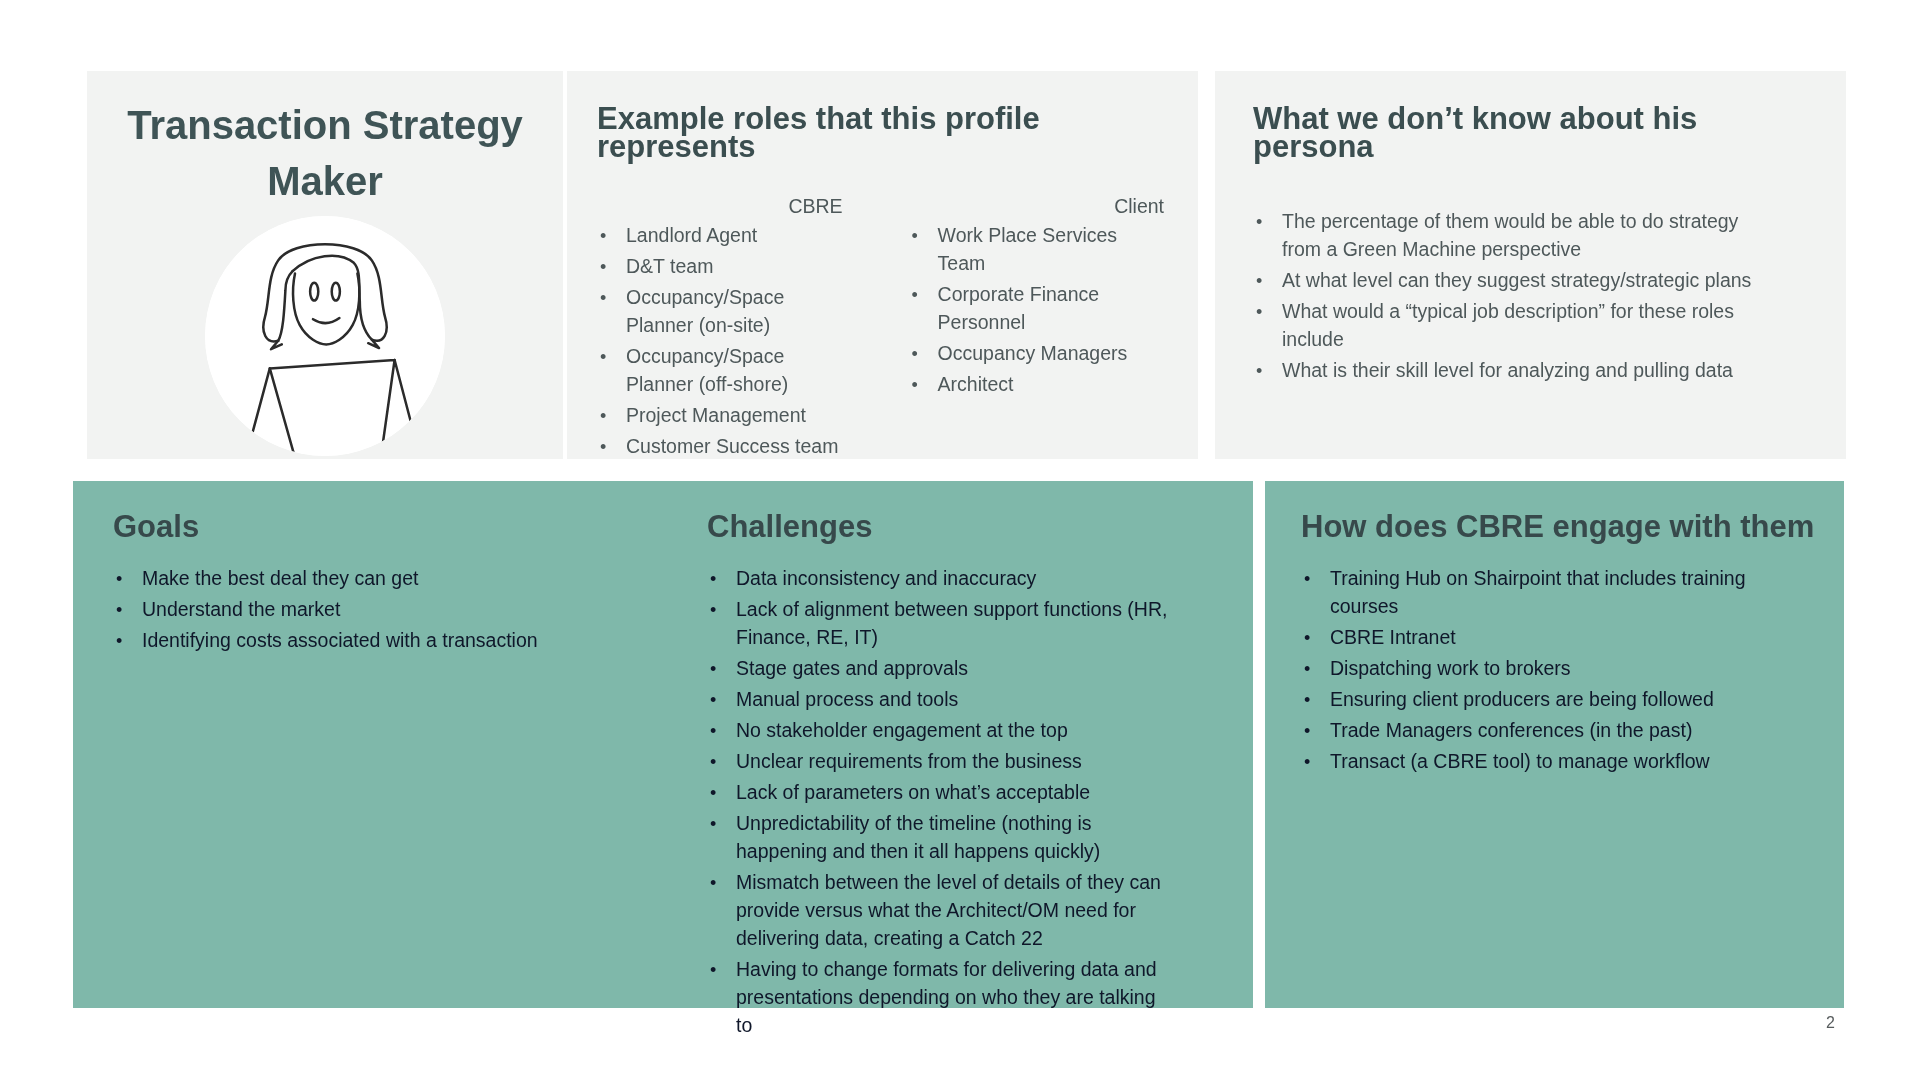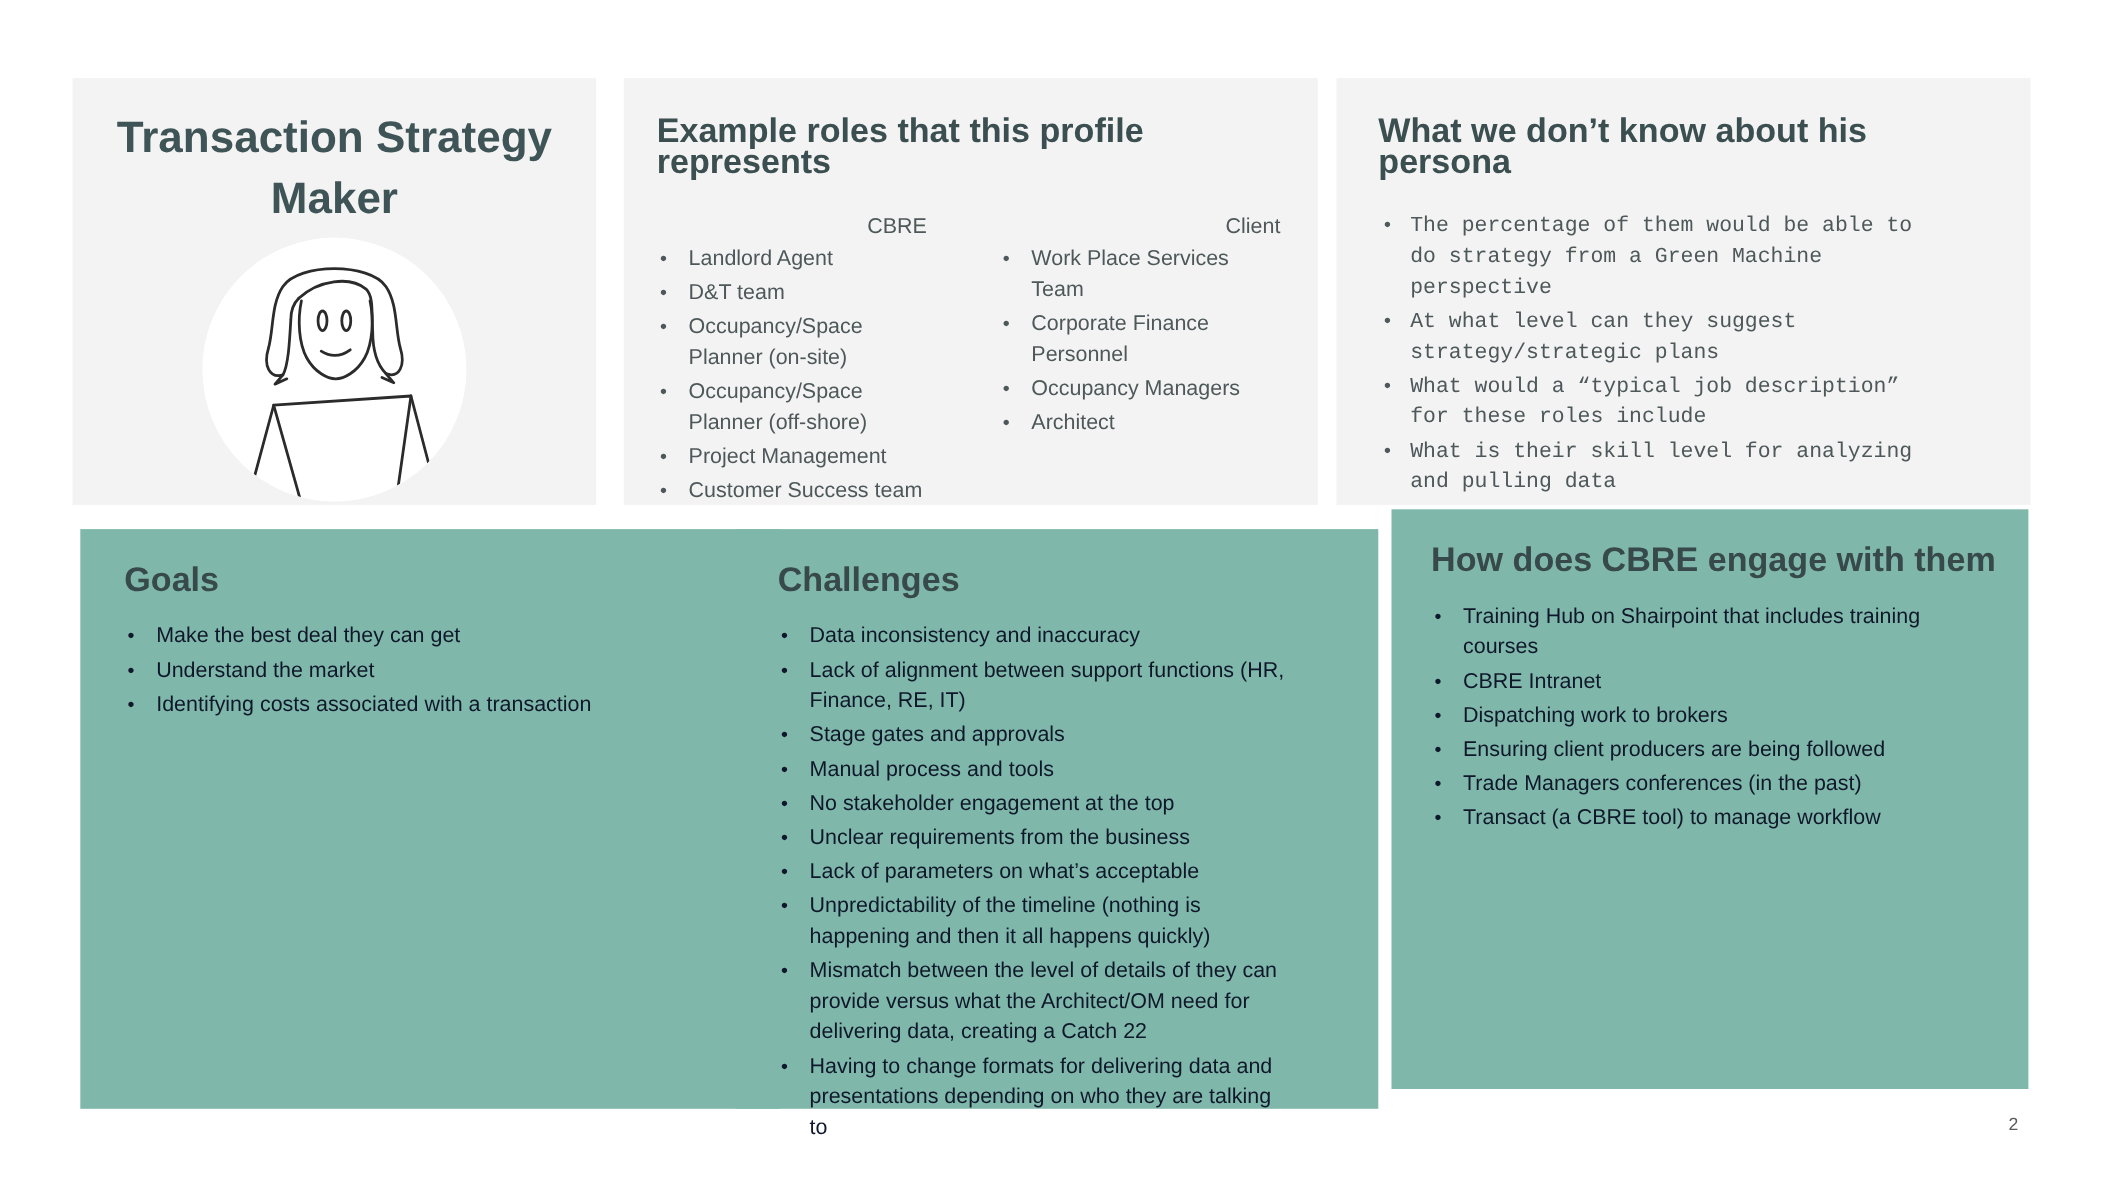--- a/index.html
+++ b/index.html
@@ -4,28 +4,28 @@
 <style>
   html,body{margin:0;padding:0;background:#ffffff;}
   body{font-family:"Liberation Sans", sans-serif; -webkit-font-smoothing:antialiased;}
   .slide{position:relative;width:1920px;height:1080px;background:#ffffff;overflow:hidden;}
 
   .card{position:absolute;box-sizing:border-box;}
   .card.gray{background:#f2f3f2;}
   .card.green{background:#7fb8aa;}
 
   
-  .profile-card{left:66px;top:71px;width:476px;height:388px;padding-top:26px;}
+  .profile-card{left:87px;top:71px;width:476px;height:388px;padding-top:26px;}
   .roles-card{left:567px;top:71px;width:631px;height:388px;padding:34px 34px 0 30px;}
   .unknowns-card{left:1215px;top:71px;width:631px;height:388px;padding:34px 30px 0 38px;}
 
   
   .goals-card{left:73px;top:481px;width:636px;height:527px;padding:32px 30px 0 40px;}
   .challenges-card{left:669px;top:481px;width:584px;height:527px;padding:32px 28px 0 38px;}
-  .engage-card{left:1265px;top:463px;width:579px;height:527px;padding:32px 28px 0 36px;}
+  .engage-card{left:1265px;top:481px;width:579px;height:527px;padding:32px 28px 0 36px;}
 
   .persona-title{margin:0;font-size:40px;line-height:56px;font-weight:bold;color:#3f5456;text-align:center;letter-spacing:0;}
   .avatar{width:240px;height:240px;border-radius:50%;background:#ffffff;margin:7px auto 0;overflow:hidden;}
   .avatar svg{display:block;width:100%;height:100%;}
 
   .card-heading{margin:0;font-size:31px;line-height:28px;font-weight:bold;color:#3b4e50;}
   .green .card-heading{color:#37494b;}
 
   .col-wrap{display:flex;margin-top:31px;}
   .role-col{width:250px;}
@@ -35,21 +35,21 @@
   .bullet-list{list-style:none;margin:0;padding:0;font-size:19.5px;line-height:28px;color:#4e585a;}
   .green .bullet-list{color:#0f172a;}
   .bullet-list li{position:relative;padding-left:29px;margin-bottom:3px;}
   .dot{position:absolute;left:3px;top:0;}
   .dot::before{content:"\2022";font-size:18px;}
 
   .roles-card .bullet-list li{padding-left:29px;}
   .roles-card .role-col .bullet-list{max-width:250px;}
   .roles-card .role-col .li-text{display:inline-block;max-width:218px;}
 
-  .unknowns-card .bullet-list{margin-top:30px;max-width:525px;font-family:Liberation Mono, monospace;}
+  .unknowns-card .bullet-list{margin-top:46px;max-width:525px;}
   .unknowns-card .li-text{display:inline-block;max-width:482px;}
 
   .goals-card .bullet-list{margin-top:23px;}
   .challenges-card .bullet-list{margin-top:23px;}
   .challenges-card .li-text{display:inline-block;max-width:440px;}
   .engage-card .bullet-list{margin-top:23px;}
   .engage-card .li-text{display:inline-block;max-width:458px;}
 
   .page-number{position:absolute;left:1826px;top:1014px;font-size:16px;color:#565b5c;}
 </style>

